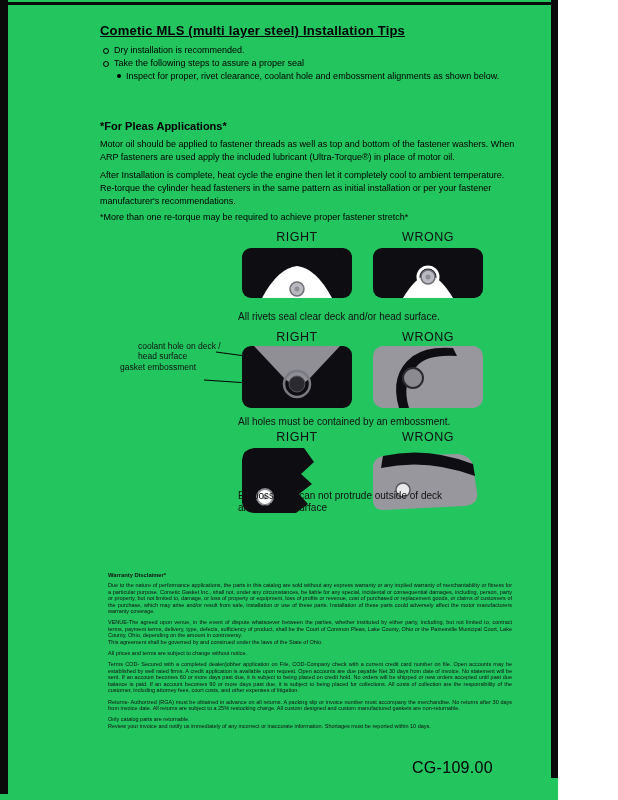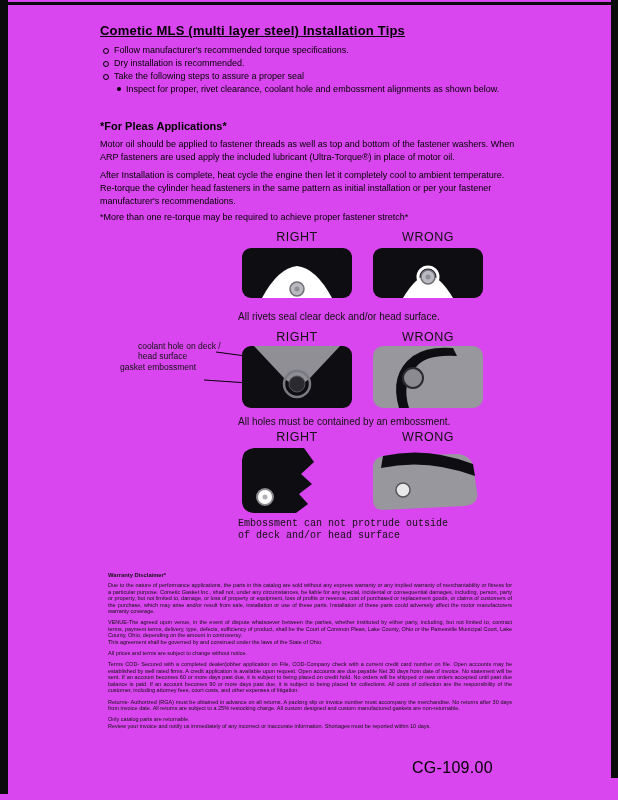--- a/index.html
+++ b/index.html
@@ -1,17 +1,17 @@
 <!DOCTYPE html>
 <html><head>
 <meta charset="utf-8">
 <style>
   html,body { margin:0; padding:0; background:#fff; }
   .page {
-    position:relative; width:618px; height:800px; background:#d946ef;
+    position:relative; width:558px; height:800px; background:#22c55e;
     font-family:"Liberation Sans", sans-serif; color:#000; overflow:hidden;
   }
   .abs { position:absolute; }
   
   .edge-left  { left:0; top:0; width:8px;  height:794px; background:#0a0a0a; }
   .edge-right { right:0; top:0; width:7px; height:778px; background:#0a0a0a; }
   .edge-top   { left:6px; top:2px; width:606px; height:3px; background:#0a0a0a; }
   
   .title { left:100px; top:23px; font-size:13px; font-weight:bold; text-decoration:underline; letter-spacing:0.2px; }
   
@@ -49,24 +49,20 @@
 
 <div class="page">
 
   <div class="abs edge-left"></div>
   <div class="abs edge-right"></div>
   <div class="abs edge-top"></div>
 
   <div class="abs title">Cometic MLS (multi layer steel) Installation Tips</div>
 
   <div class="abs bullets">
-    <div class="b-line">
-      <span class="dot-open"></span>
-      <span>Follow manufacturer's recommended torque specifications.</span>
-    </div>
     <div class="b-line">
       <span class="dot-open"></span>
       <span>Dry installation is recommended.</span>
     </div>
     <div class="b-line">
       <span class="dot-open"></span>
       <span>Take the following steps to assure a proper seal</span>
     </div>
     <div class="b-line b-sub">
       <span class="dot-fill"></span>
@@ -133,21 +129,21 @@
     <circle cx="27" cy="53" r="8" fill="#ffffff" stroke="#8a8a90" stroke-width="2"></circle>
     <circle cx="27" cy="53" r="2.5" fill="#b0b0b6"></circle>
   </svg>
 
   <svg class="abs dg-img" style="left:369px; top:444px;" width="118" height="72" viewBox="0 0 118 72">
     <path d="M 14,12 Q 4,14 4,24 L 4,56 Q 4,66 14,66 L 96,62 Q 110,60 108,48 L 104,22 Q 102,12 90,10 Z" fill="#97979d"></path>
     <path d="M 14,12 Q 58,2 104,20 L 106,32 Q 58,14 12,24 Z" fill="#0d0d12"></path>
     <circle cx="34" cy="46" r="7" fill="#e8e8ea" stroke="#55555c" stroke-width="1.5"></circle>
   </svg>
 
-  <div class="abs dg-cap" style="top:518px; width:215px;font-family:Liberation Mono, monospace;">Embossment can not protrude outside of deck and/or head surface</div>
+  <div class="abs dg-cap" style="top:490px; width:215px;">Embossment can not protrude outside of deck and/or head surface</div>
 
   <div class="abs legal">
     <p class="lh">Warranty Disclaimer*</p>
     <p>Due to the nature of performance applications, the parts in this catalog are sold without any express warranty or any implied warranty of merchantability or fitness for a particular purpose.  Cometic Gasket Inc., shall not, under any circumstances, be liable for any special, incidental or consequential damages, including, person, party or property, but not limited to, damage, or loss of property or equipment, loss of profits or revenue, cost of purchased or replacement goods, or claims of customers of the purchase, which may arise and/or result from sale, installation or use of these parts.  Installation of these parts could adversely affect the motor manufacturers warranty coverage.</p>
     <p>VENUE-The agreed upon venue, in the event of dispute whatsoever between the parties, whether instituted by either party, including, but not limited to, contract terms, payment terms, delivery, type, defects, sufficiency of product, shall be the Court of Common Pleas, Lake County, Ohio or the Painesville Municipal Court, Lake County, Ohio, depending on the amount in controversy.
 This agreement shall be governed by and construed under the laws of the State of Ohio.</p>
     <p>All prices and terms are subject to change without notice.</p>
     <p>Terms COD- Secured with a completed dealer/jobber application on File, COD-Company check with a current credit card number on file.  Open accounts may be established by well rated firms.  A credit application is available upon request.  Open accounts are due payable Net 30 days from date of invoice.  No statement will be sent.  If an account becomes 60 or more days past due, it is subject to being placed on credit hold.  No orders will be shipped or new orders accepted until past due balance is paid.  If an account becomes 90 or more days past due, it is subject to being placed for collections.  All costs of collection are the responsibility of the customer, including attorney fees, court costs, and other expenses of litigation.</p>
     <p>Returns- Authorized (RGA) must be obtained in advance on all returns.  A packing slip or invoice number must accompany the merchandise.  No returns after 30 days from invoice date.  All returns are subject to a 25% restocking charge.  All custom designed and custom manufactured gaskets are non-returnable.</p>
     <p>Only catalog parts are returnable.

